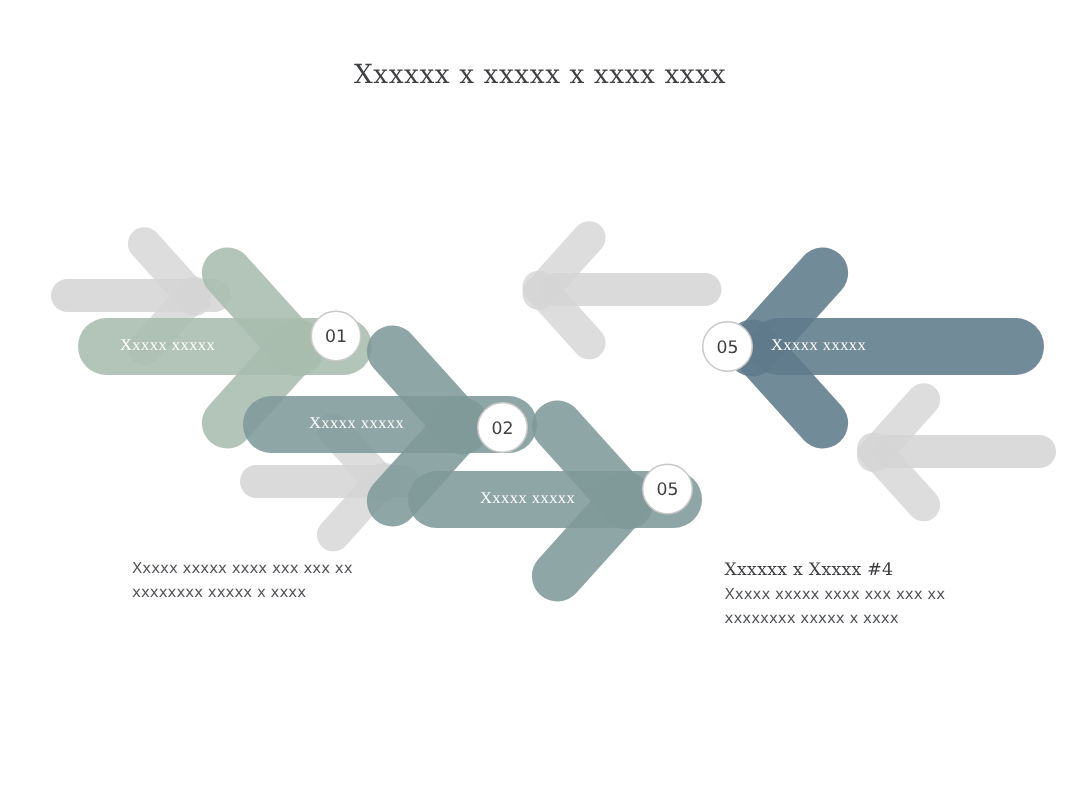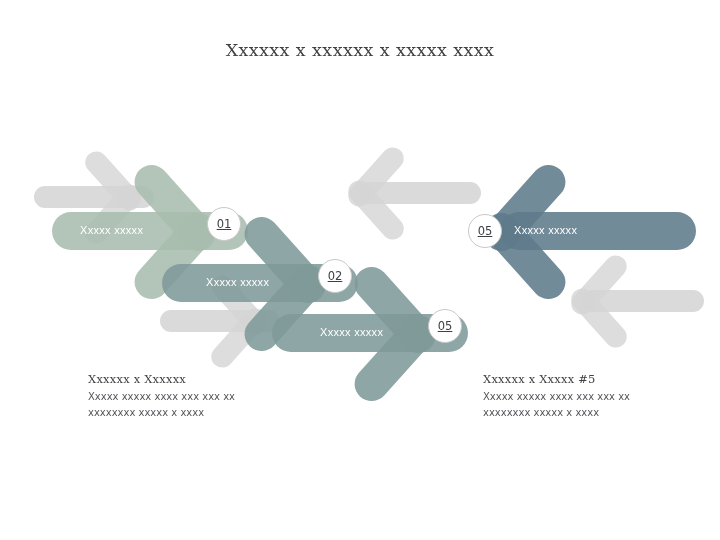--- a/index.html
+++ b/index.html
@@ -29,40 +29,39 @@
   
   .arrow { position: absolute; }
 
   
   .shaft { position: absolute; border-radius: 999px; }
 
   .arrow-label {
     position: absolute;
     color: #ffffff;
     font-size: 11px;
-    font-family: Liberation Sans, sans-serif;
+    font-family: Liberation Serif, serif;
     letter-spacing: 0.3px;
     white-space: nowrap;
     pointer-events: none;
   }
 
   .badge {
     position: absolute;
     width: 34px; height: 34px;
     border-radius: 50%;
     background: #ffffff;
     border: 1px solid #c9c9c9;
     display: flex;
     align-items: center;
     justify-content: center;
     font-size: 11.5px;
     color: #3f4043;
     font-family: "DejaVu Sans", sans-serif;
     z-index: 40;
-    text-decoration: underline;
   }
 
   
   .caption { position: absolute; }
   .caption-title {
     font-family: "DejaVu Serif", serif;
     font-size: 11.5px;
     color: #3f4043;
     letter-spacing: 0.2px;
     margin-bottom: 3px;
@@ -74,21 +73,21 @@
     line-height: 1.55;
     color: #54565a;
     width: 150px;
   }
 </style>
 </head>
 <body>
 
 <div id="canvas">
 
-  <div class="page-title">Xxxxxx x xxxxxx x xxxxx xxxx</div>
+  <div class="page-title">Xxxxxx x xxxxx x xxxx xxxx</div>
 
   <div class="arrow" style="left:34px; top:160px; width:140px; height:70px; z-index:2;">
     <div class="shaft" style="left:0px; top:26px; width:120px; height:22px; background:#d4d4d4; opacity:0.85;"></div>
     <div class="blade" style="position:absolute; left:68px; top:-15px; width:22px; height:72px; background:#d4d4d4; opacity:0.8; border-radius:999px; transform:rotate(-42deg);"></div>
     <div class="blade" style="position:absolute; left:68px; top:18px; width:22px; height:72px; background:#d4d4d4; opacity:0.8; border-radius:999px; transform:rotate(42deg);"></div>
   </div>
 
   <div class="arrow" style="left:335px; top:152px; width:140px; height:80px; z-index:2;">
     <div class="shaft" style="left:24px; top:30px; width:122px; height:22px; background:#d4d4d4; opacity:0.85;"></div>
     <div class="blade" style="position:absolute; left:30px; top:-11px; width:22px; height:72px; background:#d4d4d4; opacity:0.8; border-radius:999px; transform:rotate(42deg);"></div>
@@ -114,41 +113,40 @@
     <div class="arrow-label" style="left:28px; top:64px;">Xxxxx xxxxx</div>
   </div>
   <div class="badge" style="left:207px; top:207px;">01</div>
 
   <div class="arrow" style="left:162px; top:212px; width:230px; height:120px; z-index:12;">
     <div class="shaft" style="left:0px; top:52px; width:196px; height:38px; background:#7f9a9a; opacity:0.88;"></div>
     <div class="blade" style="position:absolute; left:106px; top:-4px; width:34px; height:104px; background:#7f9a9a; opacity:0.88; border-radius:999px; transform:rotate(-42deg);"></div>
     <div class="blade" style="position:absolute; left:106px; top:44px; width:34px; height:104px; background:#7f9a9a; opacity:0.88; border-radius:999px; transform:rotate(42deg);"></div>
     <div class="arrow-label" style="left:44px; top:64px;">Xxxxx xxxxx</div>
   </div>
-  <div class="badge" style="left:318px; top:259px;">02</div>
+  <div class="badge" style="left:318px; top:268px;">02</div>
 
   <div class="arrow" style="left:272px; top:262px; width:230px; height:120px; z-index:11;">
     <div class="shaft" style="left:0px; top:52px; width:196px; height:38px; background:#7f9a9a; opacity:0.88;"></div>
     <div class="blade" style="position:absolute; left:106px; top:-4px; width:34px; height:104px; background:#7f9a9a; opacity:0.88; border-radius:999px; transform:rotate(-42deg);"></div>
     <div class="blade" style="position:absolute; left:106px; top:44px; width:34px; height:104px; background:#7f9a9a; opacity:0.88; border-radius:999px; transform:rotate(42deg);"></div>
     <div class="arrow-label" style="left:48px; top:64px;">Xxxxx xxxxx</div>
   </div>
   <div class="badge" style="left:428px; top:309px;">05</div>
 
   <div class="arrow" style="left:466px; top:170px; width:230px; height:120px; z-index:12;">
     <div class="shaft" style="left:34px; top:42px; width:196px; height:38px; background:#5e7b8b; opacity:0.88;"></div>
     <div class="blade" style="position:absolute; left:42px; top:-14px; width:34px; height:104px; background:#5e7b8b; opacity:0.88; border-radius:999px; transform:rotate(42deg);"></div>
     <div class="blade" style="position:absolute; left:42px; top:34px; width:34px; height:104px; background:#5e7b8b; opacity:0.88; border-radius:999px; transform:rotate(-42deg);"></div>
     <div class="arrow-label" style="left:48px; top:54px;">Xxxxx xxxxx</div>
   </div>
   <div class="badge" style="left:468px; top:214px;">05</div>
 
   <div class="caption" style="left:88px; top:372px;">
-    <div class="caption-title">Xxxxxx x Xxxxxx</div>
     <div class="caption-body">Xxxxx xxxxx xxxx xxx xxx xx xxxxxxxx xxxxx x xxxx</div>
   </div>
 
   <div class="caption" style="left:483px; top:372px;">
-    <div class="caption-title">Xxxxxx x Xxxxx #5</div>
+    <div class="caption-title">Xxxxxx x Xxxxx #4</div>
     <div class="caption-body">Xxxxx xxxxx xxxx xxx xxx xx xxxxxxxx xxxxx x xxxx</div>
   </div>
 
 </div>
 
 </body></html>

